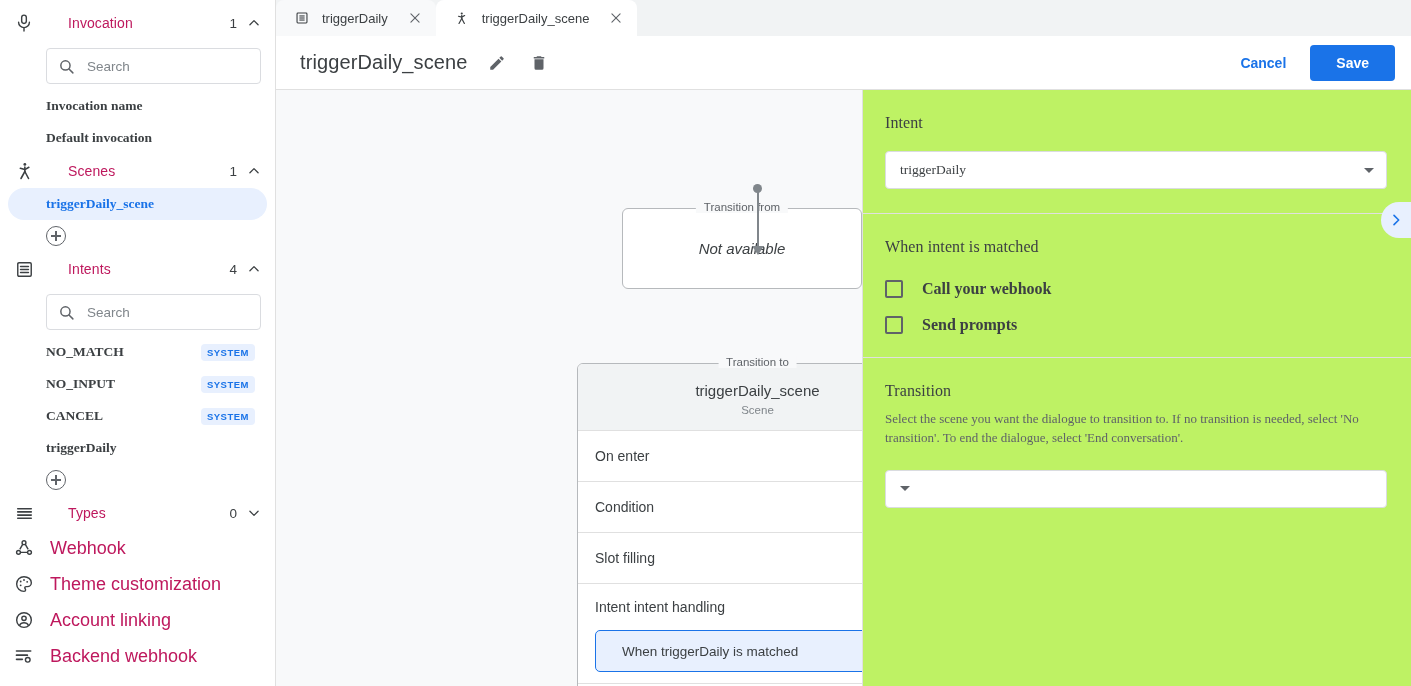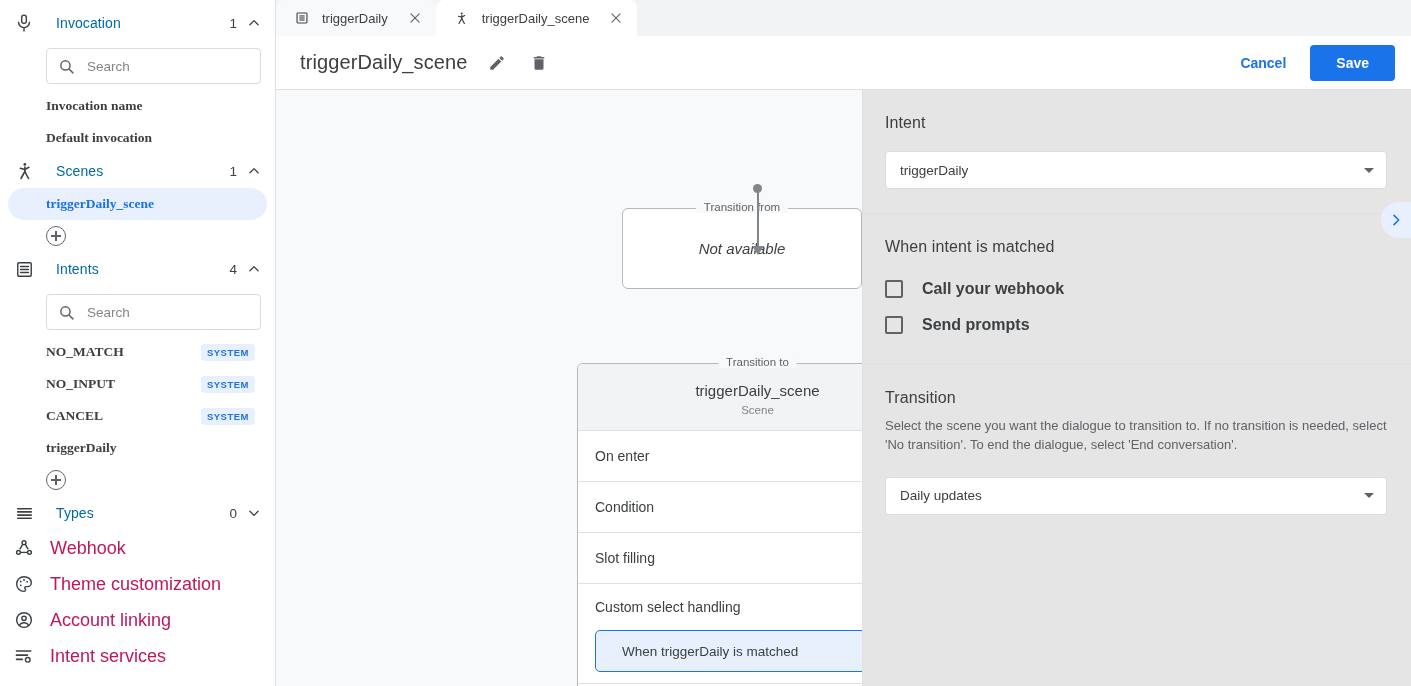--- a/index.html
+++ b/index.html
@@ -22,21 +22,21 @@
     position: relative;
     overflow: hidden;
     padding-top: 6px;
   }
   .nav-group-head {
     display: flex; align-items: center;
     height: 34px; padding: 0 14px 0 12px;
     cursor: pointer;
   }
   .nav-group-head .ico { width: 24px; height: 24px; flex: 0 0 24px; display:flex; align-items:center; justify-content:center; color:#3c4043; }
-  .nav-group-head .lbl { flex: 1; margin-left: 20px; font-size: 14px; color: #0369a1; letter-spacing: .1px;}
+  .nav-group-head .lbl { flex: 1; margin-left: 32px; font-size: 14px; color: #be185d; letter-spacing: .1px;}
   .nav-group-head .cnt { font-size: 13.5px; color: #3c4043; margin-right: 10px; }
   .nav-group-head .chev { width: 14px; height: 14px; color: #3c4043; display:flex;align-items:center;justify-content:center;}
 
   .search-box {
     margin: 8px 14px 6px 46px;
     height: 36px;
     border: 1px solid #dadce0;
     border-radius: 4px;
     display: flex; align-items: center;
     padding: 7px 10px;
@@ -188,22 +188,22 @@
     height: 42px; display: flex; align-items: center;
     background: #e8f0fe; border: 1px solid #1a73e8;
     border-radius: 5px; padding: 0 26px;
     font-size: 13.5px; color: #3c4043; cursor: pointer;
     position: relative;
   }
 
   
   .rightpanel {
     width: 549px; flex: 0 0 549px;
-    background: #e5e5e5; border-left: 1px solid #e0e0e0;
-    position: relative; overflow: hidden;
+    background: #bef264; border-left: 1px solid #e0e0e0;
+    position: relative; overflow: hidden; font-family: Liberation Serif, serif;
   }
   .rp-section { padding: 24px 24px 24px 22px; }
   .rp-section.divided { border-bottom: 1px solid #e0e0e0; }
   .rp-title { font-size: 16px; color: #3c4043; letter-spacing: .1px; }
   .rp-desc { font-size: 13px; color: #5f6368; line-height: 1.45; margin-top: 10px; }
   .select {
     margin-top: 19px; height: 38px;
     border: 1px solid #dadce0; border-radius: 4px;
     display: flex; align-items: center; padding: 0 12px 0 14px;
     font-size: 13.5px; color: #3c4043; cursor: pointer; background:#fff;
@@ -390,21 +390,21 @@
     </div>
     <div class="nav-item">
       <span class="ico">
         <svg width="20" height="20" viewBox="0 0 24 24" stroke="currentColor" stroke-width="2" stroke-linecap="round" fill="none">
           <line x1="3" y1="6" x2="20" y2="6"></line>
             <line x1="3" y1="11" x2="16" y2="11"></line>
             <line x1="3" y1="16" x2="10" y2="16"></line>
           <circle cx="16.5" cy="16.5" r="2.8" stroke-width="1.7"></circle>
         </svg>
       </span>
-      <span class="lbl">Intent services</span>
+      <span class="lbl">Backend webhook</span>
     </div>
   </aside>
 
   <div class="content">
 
     <div class="tabstrip">
       <div class="tab inactive">
         <span class="ticon">
           <svg width="14" height="14" viewBox="0 0 24 24" fill="none" stroke="currentColor" stroke-width="1.9">
             <rect x="3.5" y="3.5" width="17" height="17" rx="1.5"></rect>
@@ -486,21 +486,21 @@
             <span class="rl">Condition</span>
 
           </div>
           <div class="scene-row">
             <span class="rl">Slot filling</span>
 
           </div>
 
           <div class="scene-section">
             <div class="scene-row">
-              <span class="rl">Custom select handling</span>
+              <span class="rl">Intent intent handling</span>
 
             </div>
             <div class="handler-chip">
               <span>When triggerDaily is matched</span>
             </div>
           </div>
 
           <div class="scene-row" style="border-bottom:none;">
             
             
@@ -518,36 +518,35 @@
         </div>
 
         <div class="rp-section divided">
           <div class="rp-title">Intent</div>
           <div class="select">
             <span class="sv">triggerDaily</span>
             <span class="caret"></span>
           </div>
         </div>
 
-        <div class="rp-section divided" style="padding-bottom:30px;">
+        <div class="rp-section divided" style="padding-bottom:23px;">
           <div class="rp-title">When intent is matched</div>
           <div class="cbrow" style="margin-top:24px;">
             <span class="cbox"></span>
             <span class="cblabel">Call your webhook</span>
           </div>
           <div class="cbrow">
             <span class="cbox"></span>
             <span class="cblabel">Send prompts</span>
           </div>
         </div>
 
         <div class="rp-section">
           <div class="rp-title">Transition</div>
           <div class="rp-desc">Select the scene you want the dialogue to transition to. If no transition is needed, select 'No transition'. To end the dialogue, select 'End conversation'.</div>
           <div class="select" style="margin-top:22px;">
-            <span class="sv">Daily updates</span>
             <span class="caret"></span>
           </div>
         </div>
       </aside>
     </div>
   </div>
 </div>
 
 </body></html>

